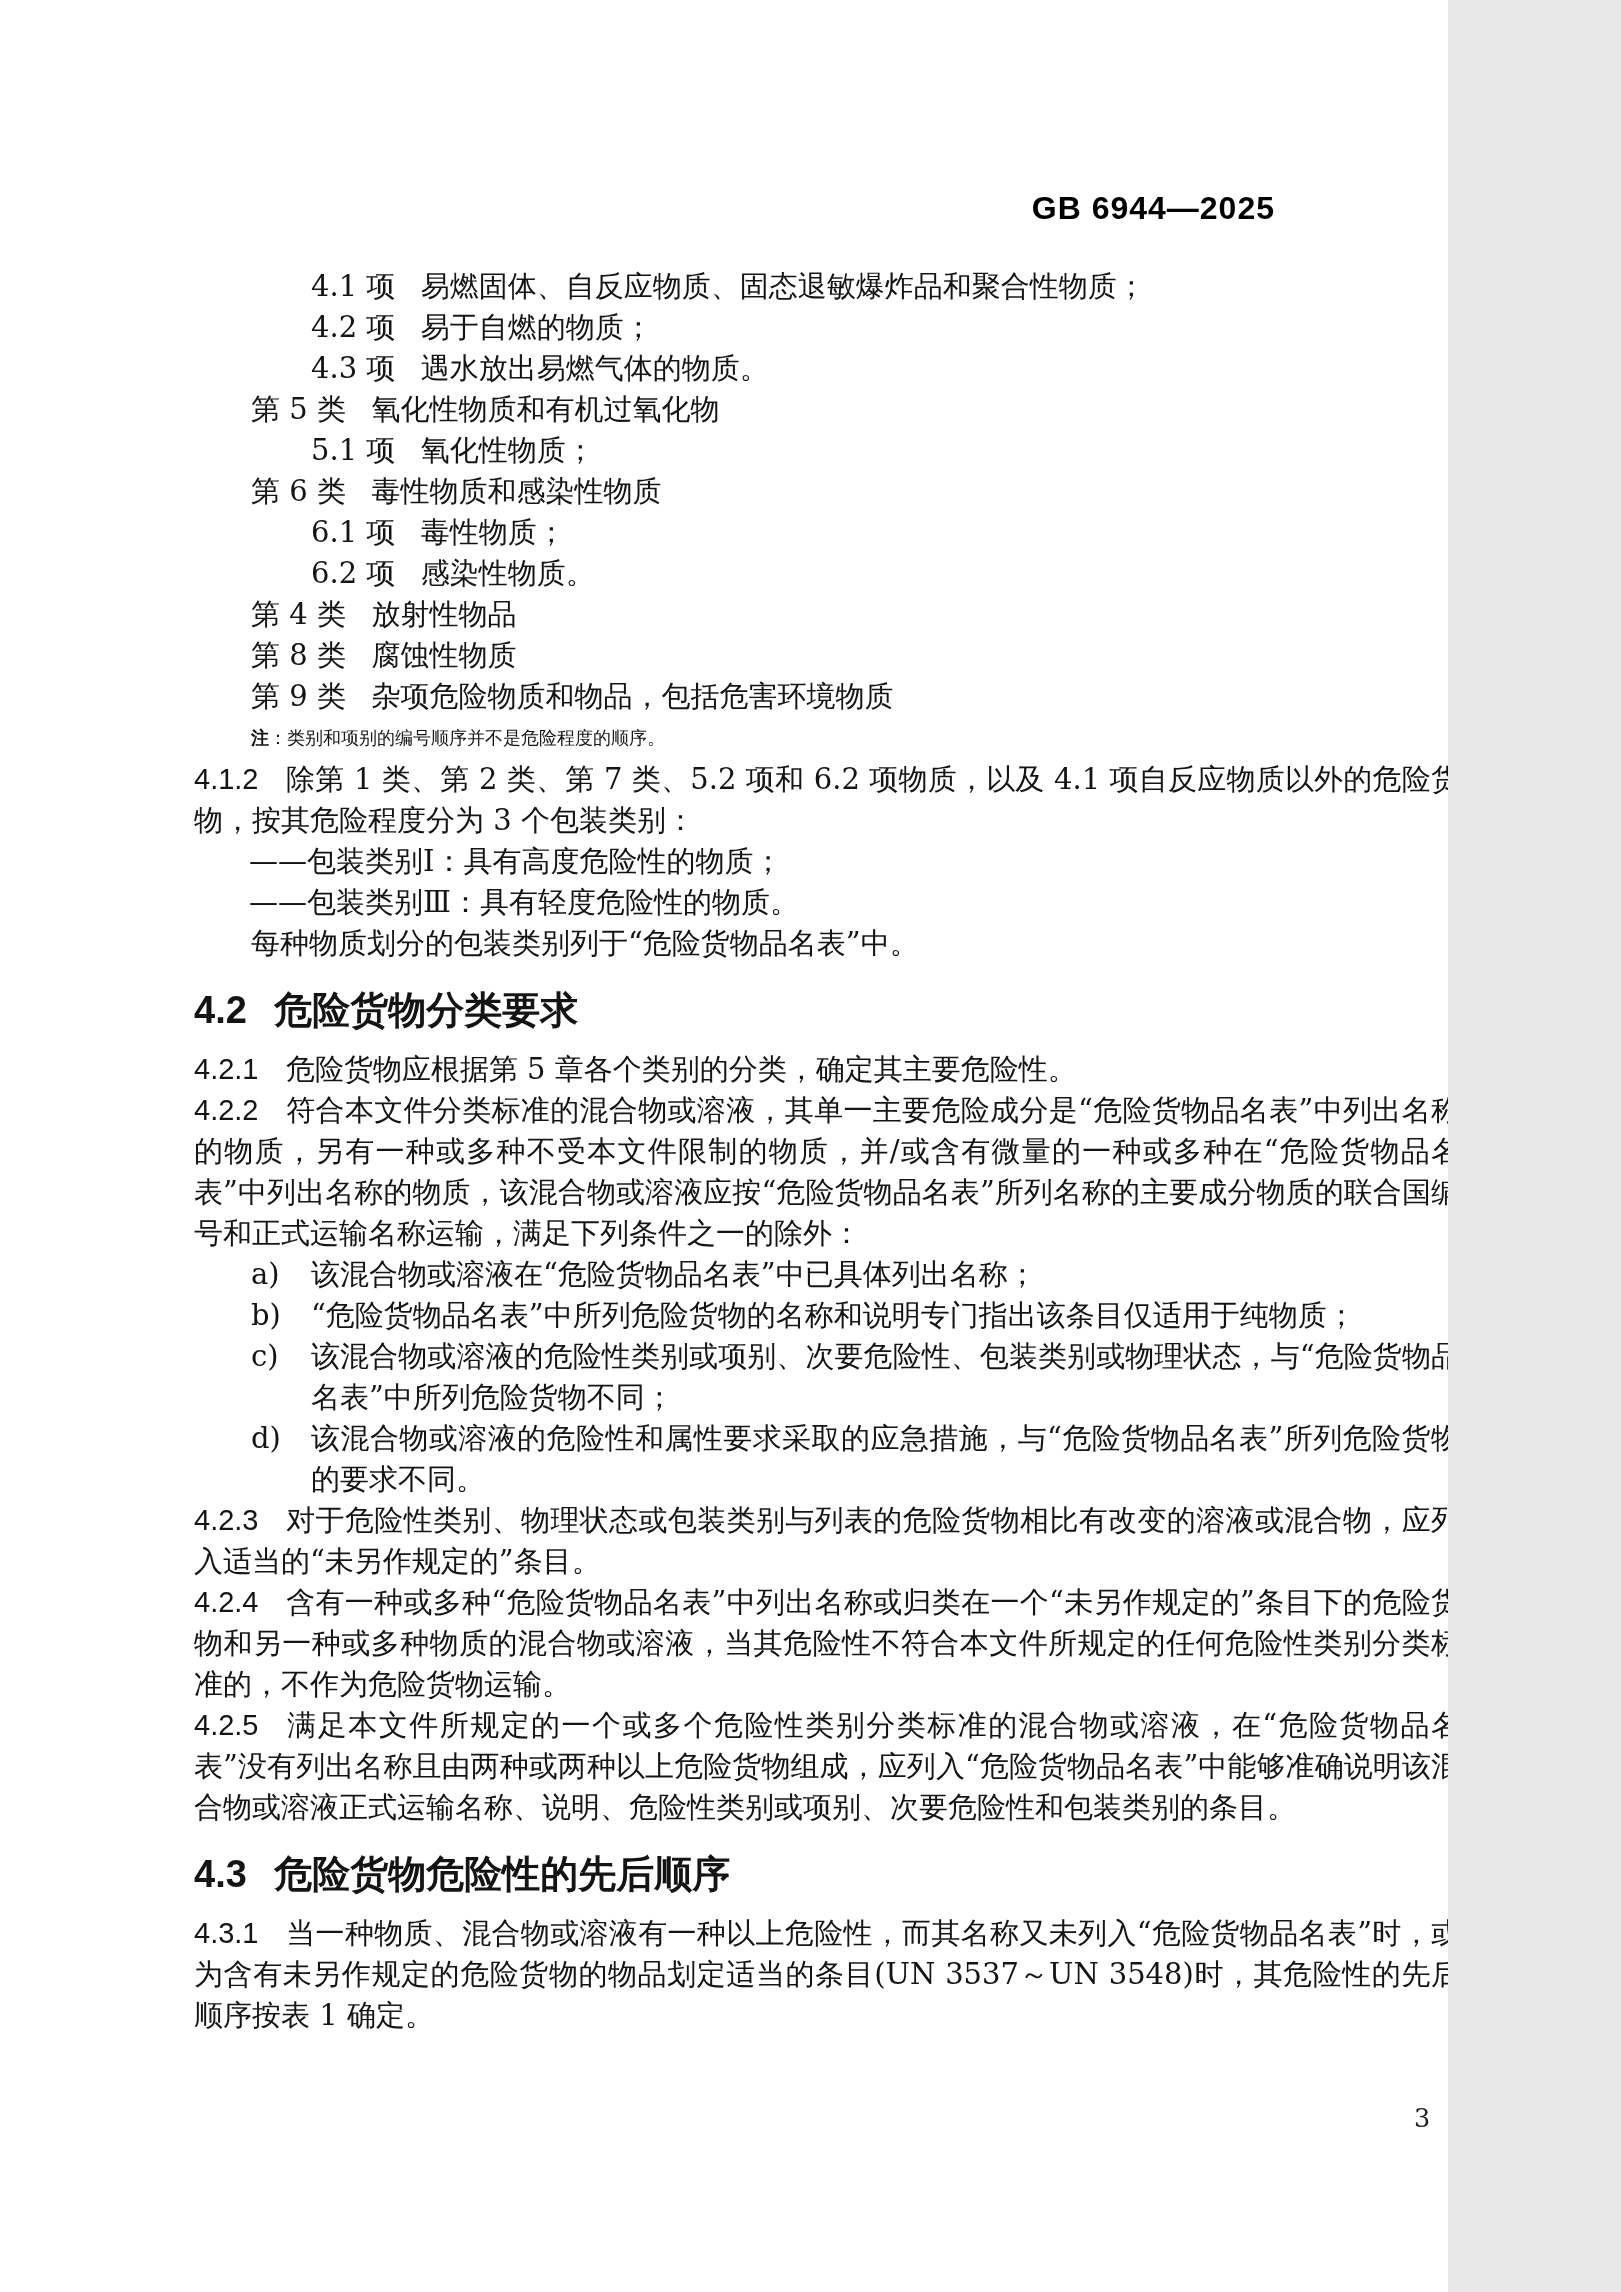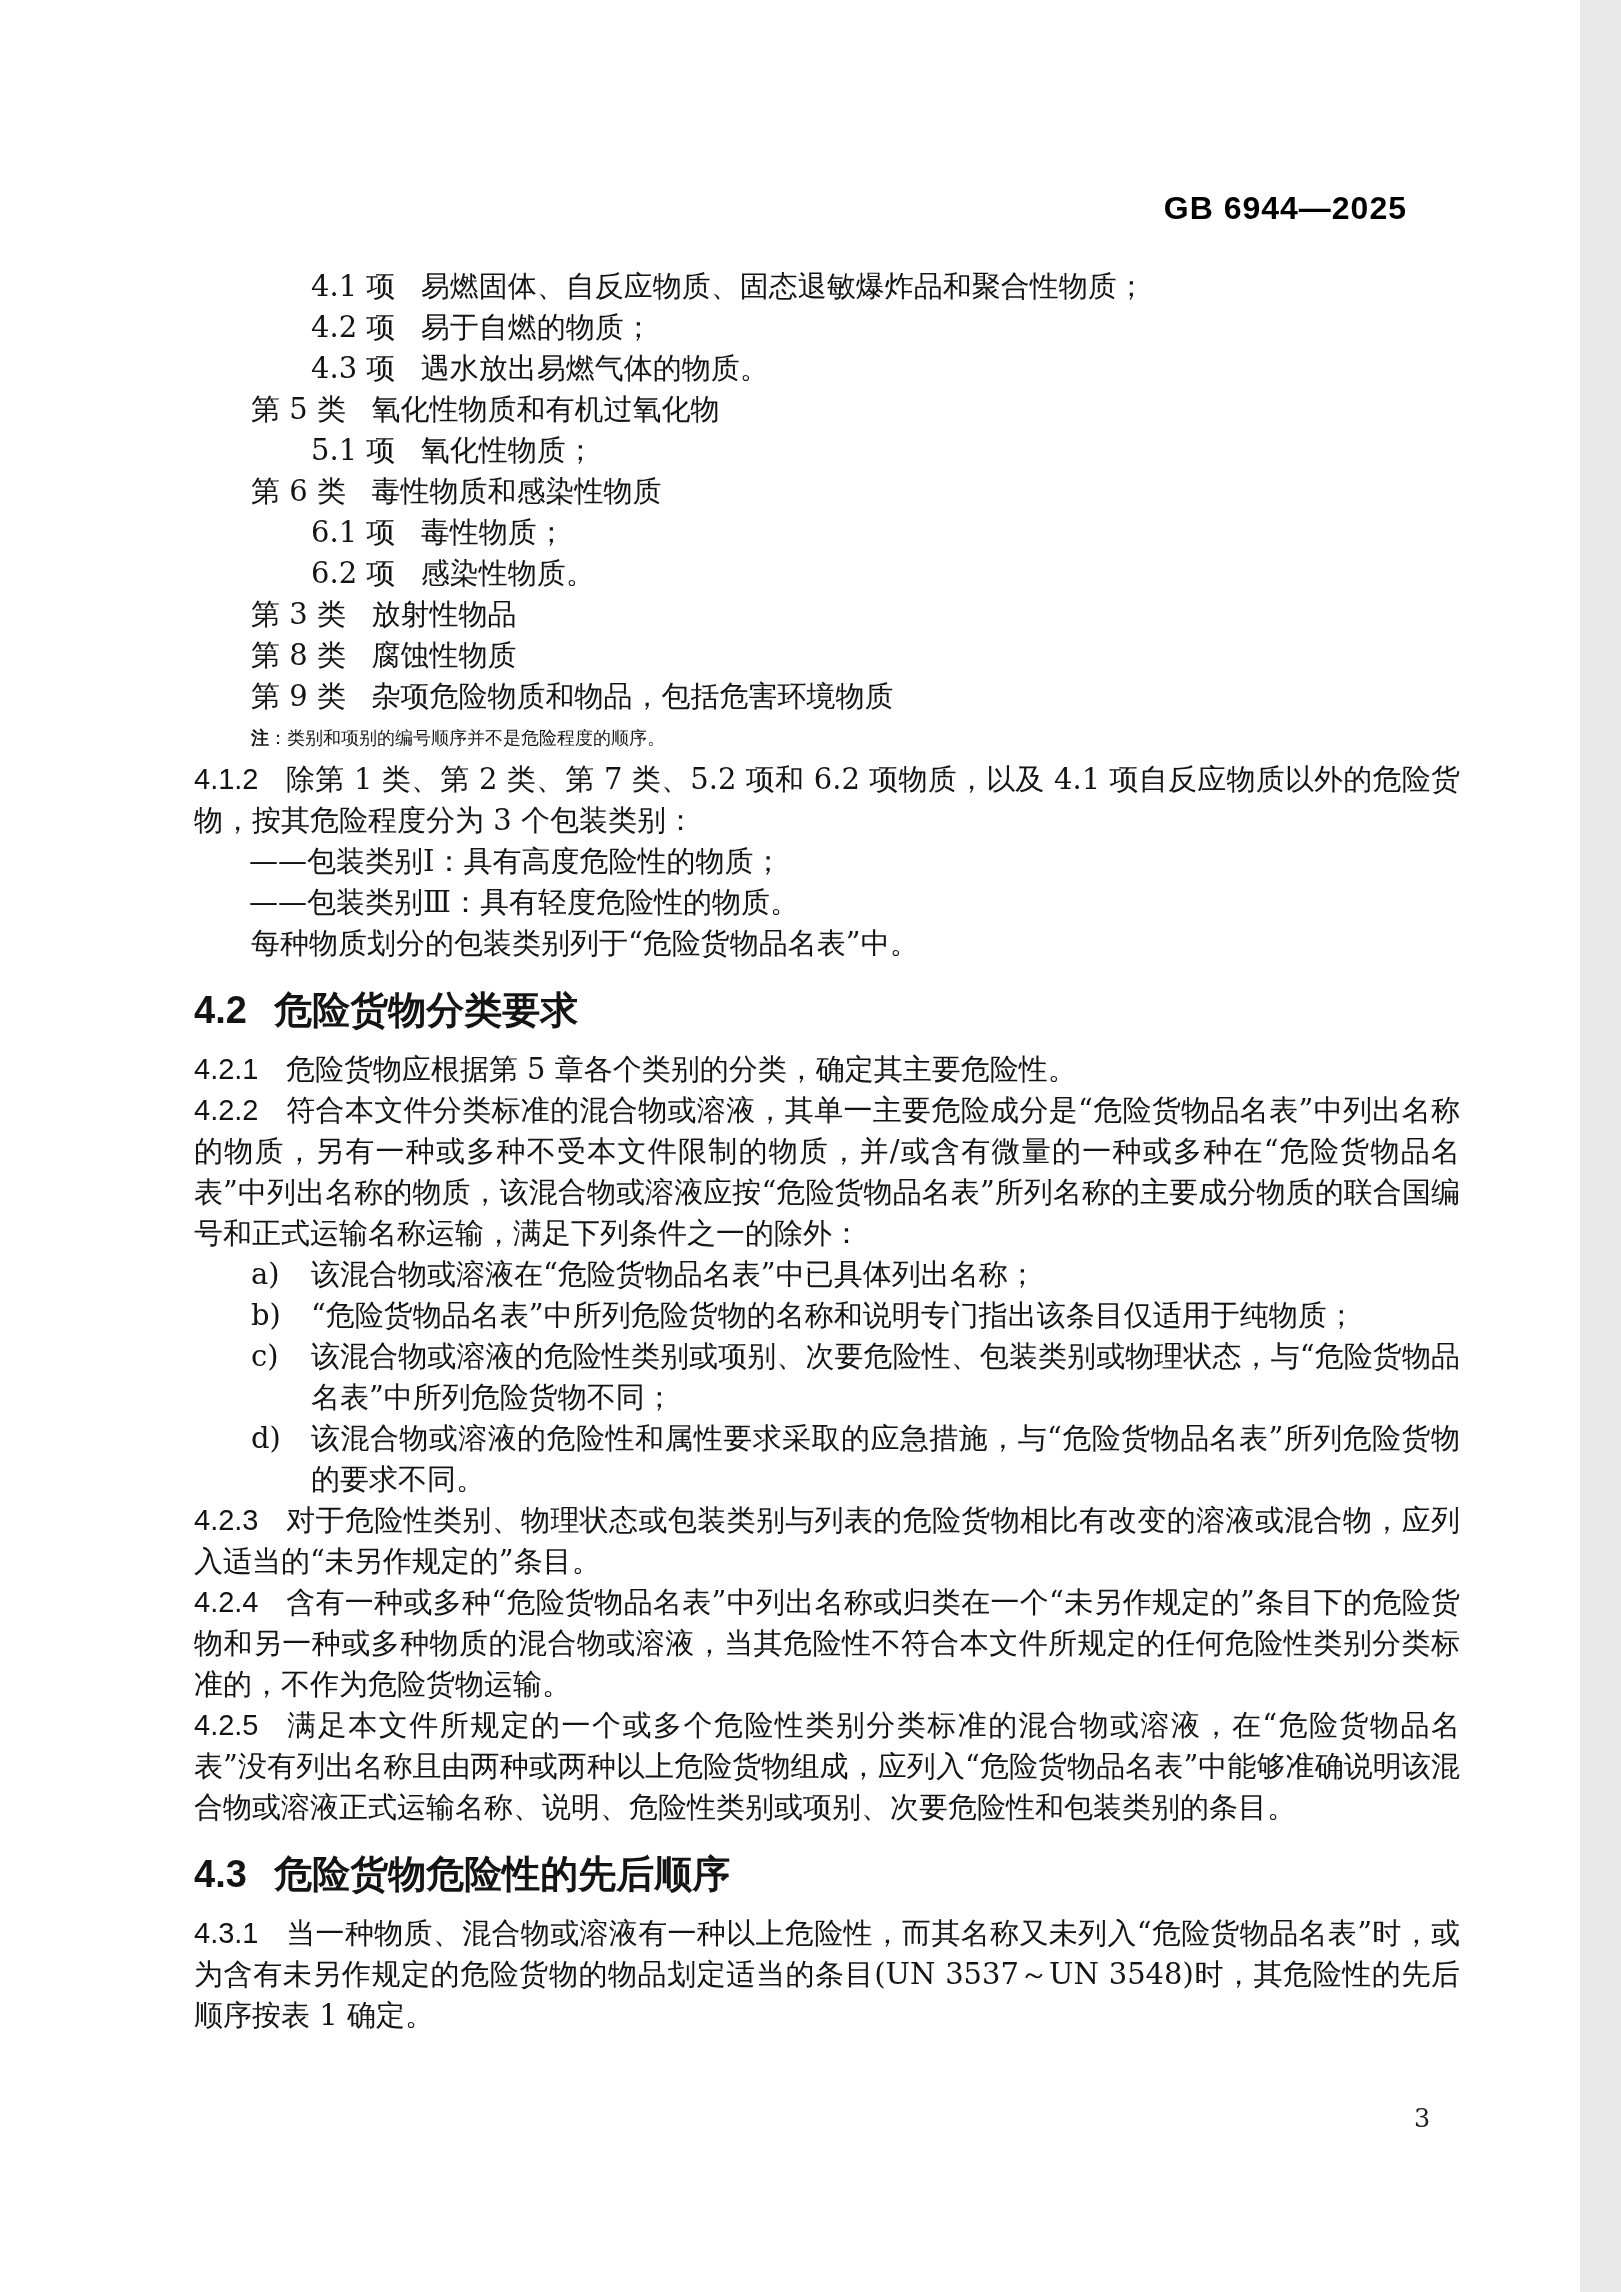--- a/index.html
+++ b/index.html
@@ -1,18 +1,18 @@
 <!DOCTYPE html>
 <html><head>
 <meta charset="utf-8">
 <style>
   html, body { margin: 0; padding: 0; background: #e8e8e8; }
   .page {
     position: relative;
-    width: 1580px;
+    width: 1448px;
     height: 2293px;
     background: #ffffff;
     color: #141414;
     font-family: "DejaVu Serif", "Liberation Serif", serif;
     overflow: hidden;
     text-decoration: underline;
   }
   .header {
     position: absolute;
     top: 190px;
@@ -83,21 +83,21 @@
 
   <main class="doc">
       <div class="blk t-item2"><span class="label">4.1 项</span><span class="text">易燃固体、自反应物质、固态退敏爆炸品和聚合性物质；</span></div>
       <div class="blk t-item2"><span class="label">4.2 项</span><span class="text">易于自燃的物质；</span></div>
       <div class="blk t-item2"><span class="label">4.3 项</span><span class="text">遇水放出易燃气体的物质。</span></div>
       <div class="blk t-item1"><span class="label">第 5 类</span><span class="text">氧化性物质和有机过氧化物</span></div>
       <div class="blk t-item2"><span class="label">5.1 项</span><span class="text">氧化性物质；</span></div>
       <div class="blk t-item1"><span class="label">第 6 类</span><span class="text">毒性物质和感染性物质</span></div>
       <div class="blk t-item2"><span class="label">6.1 项</span><span class="text">毒性物质；</span></div>
       <div class="blk t-item2"><span class="label">6.2 项</span><span class="text">感染性物质。</span></div>
-      <div class="blk t-item1"><span class="label">第 3 类</span><span class="text">放射性物品</span></div>
+      <div class="blk t-item1"><span class="label">第 4 类</span><span class="text">放射性物品</span></div>
       <div class="blk t-item1"><span class="label">第 8 类</span><span class="text">腐蚀性物质</span></div>
       <div class="blk t-item1"><span class="label">第 9 类</span><span class="text">杂项危险物质和物品，包括危害环境物质</span></div>
       <div class="blk t-note"><span class="label">注</span><span class="text">：类别和项别的编号顺序并不是危险程度的顺序。</span></div>
       <div class="blk t-clause"><span class="label">4.1.2</span><span class="text">除第 1 类、第 2 类、第 7 类、5.2 项和 6.2 项物质，以及 4.1 项自反应物质以外的危险货物，按其危险程度分为 3 个包装类别：</span></div>
       <div class="blk t-dash"><span class="text">——包装类别Ⅰ：具有高度危险性的物质；</span></div>
       <div class="blk t-dash"><span class="text">——包装类别Ⅲ：具有轻度危险性的物质。</span></div>
       <div class="blk t-para"><span class="text">每种物质划分的包装类别列于“危险货物品名表”中。</span></div>
       <div class="blk t-heading"><span class="label">4.2</span><span class="text">危险货物分类要求</span></div>
       <div class="blk t-clause"><span class="label">4.2.1</span><span class="text">危险货物应根据第 5 章各个类别的分类，确定其主要危险性。</span></div>
       <div class="blk t-clause"><span class="label">4.2.2</span><span class="text">符合本文件分类标准的混合物或溶液，其单一主要危险成分是“危险货物品名表”中列出名称的物质，另有一种或多种不受本文件限制的物质，并/或含有微量的一种或多种在“危险货物品名表”中列出名称的物质，该混合物或溶液应按“危险货物品名表”所列名称的主要成分物质的联合国编号和正式运输名称运输，满足下列条件之一的除外：</span></div>

